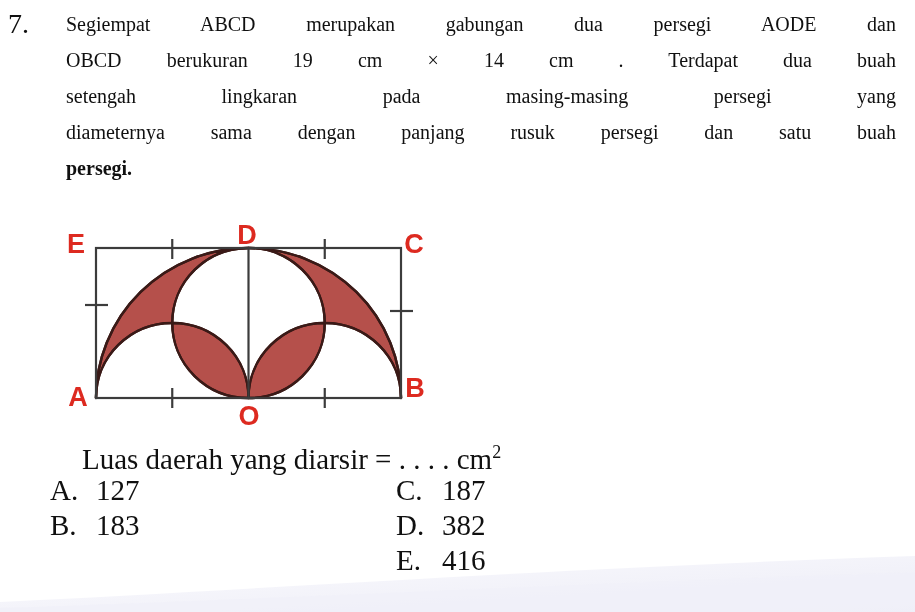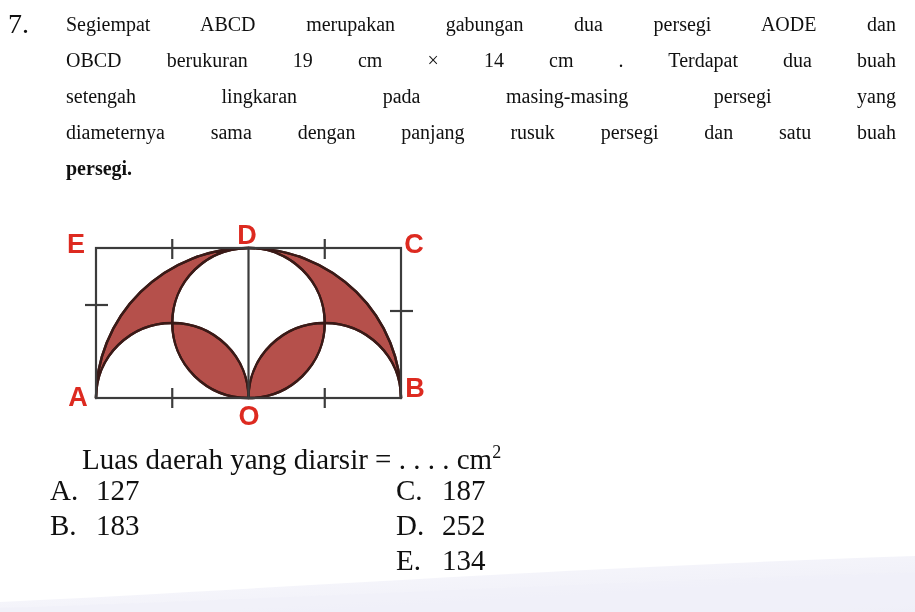--- a/index.html
+++ b/index.html
@@ -142,25 +142,25 @@
     </div>
   </div>
 
   <div class="options-col right">
     <div class="option-row">
       <span class="option-letter">C.</span>
       <span class="option-value">187</span>
     </div>
     <div class="option-row">
       <span class="option-letter">D.</span>
-      <span class="option-value">252</span>
+      <span class="option-value">382</span>
     </div>
     <div class="option-row">
       <span class="option-letter">E.</span>
-      <span class="option-value">134</span>
+      <span class="option-value">416</span>
     </div>
   </div>
 
   <svg class="bottom-decoration" viewBox="0 0 915 62" xmlns="http://www.w3.org/2000/svg">
     <defs>
       <linearGradient id="bgGrad" x1="0" y1="0" x2="1" y2="1">
         <stop offset="0" stop-color="#fbfbfe"></stop>
         <stop offset="1" stop-color="#ececf6"></stop>
       </linearGradient>
     </defs>

